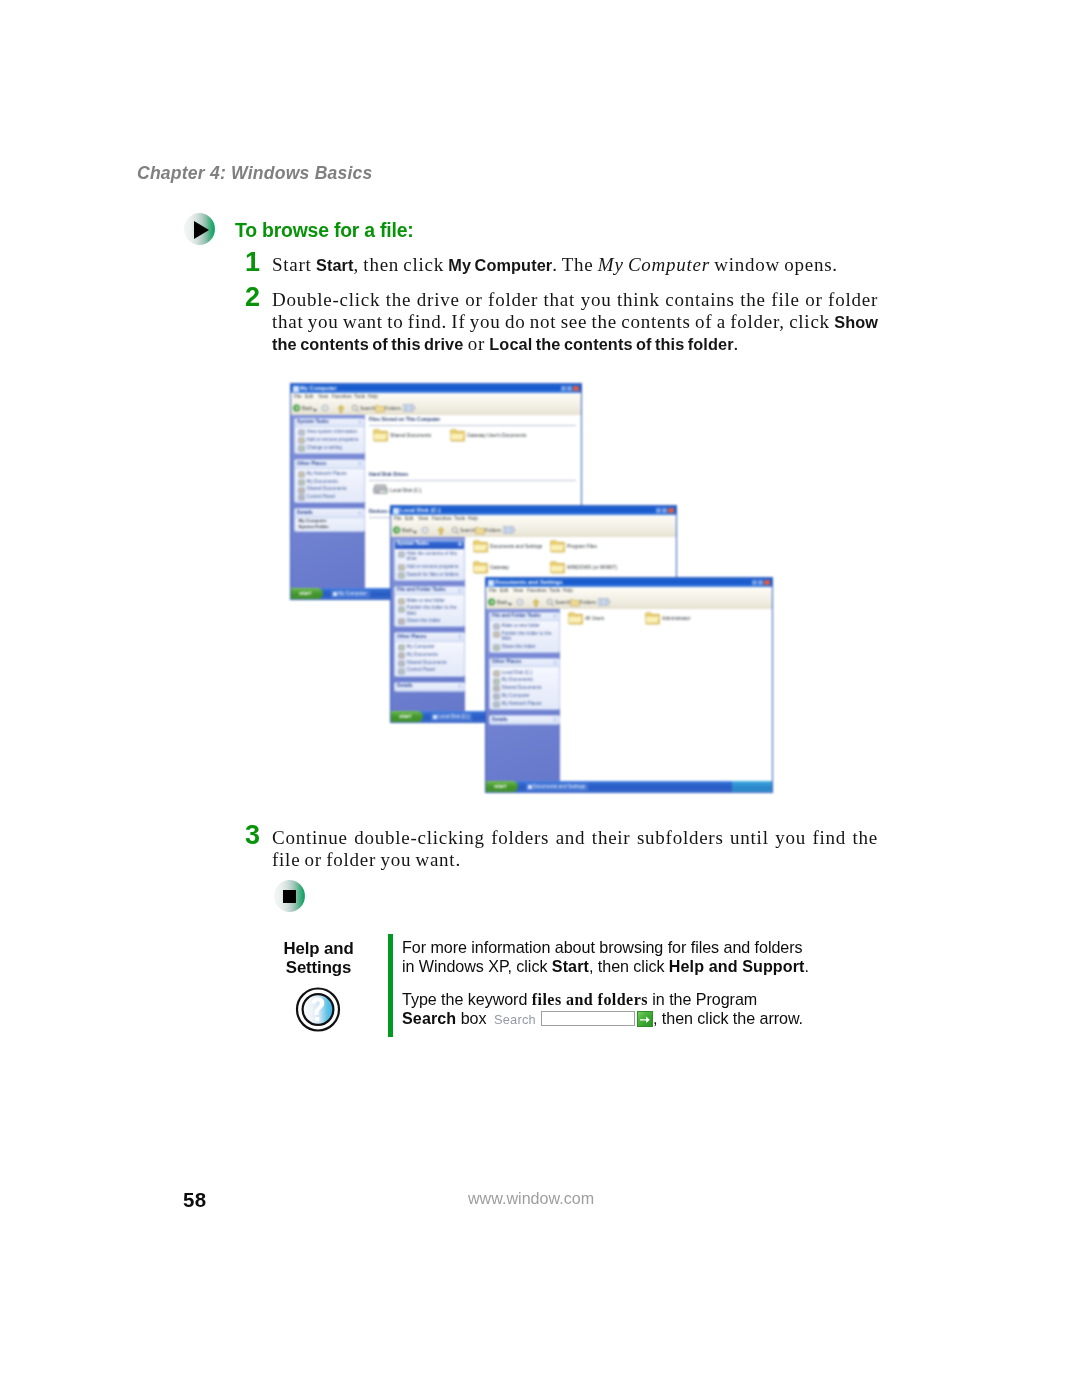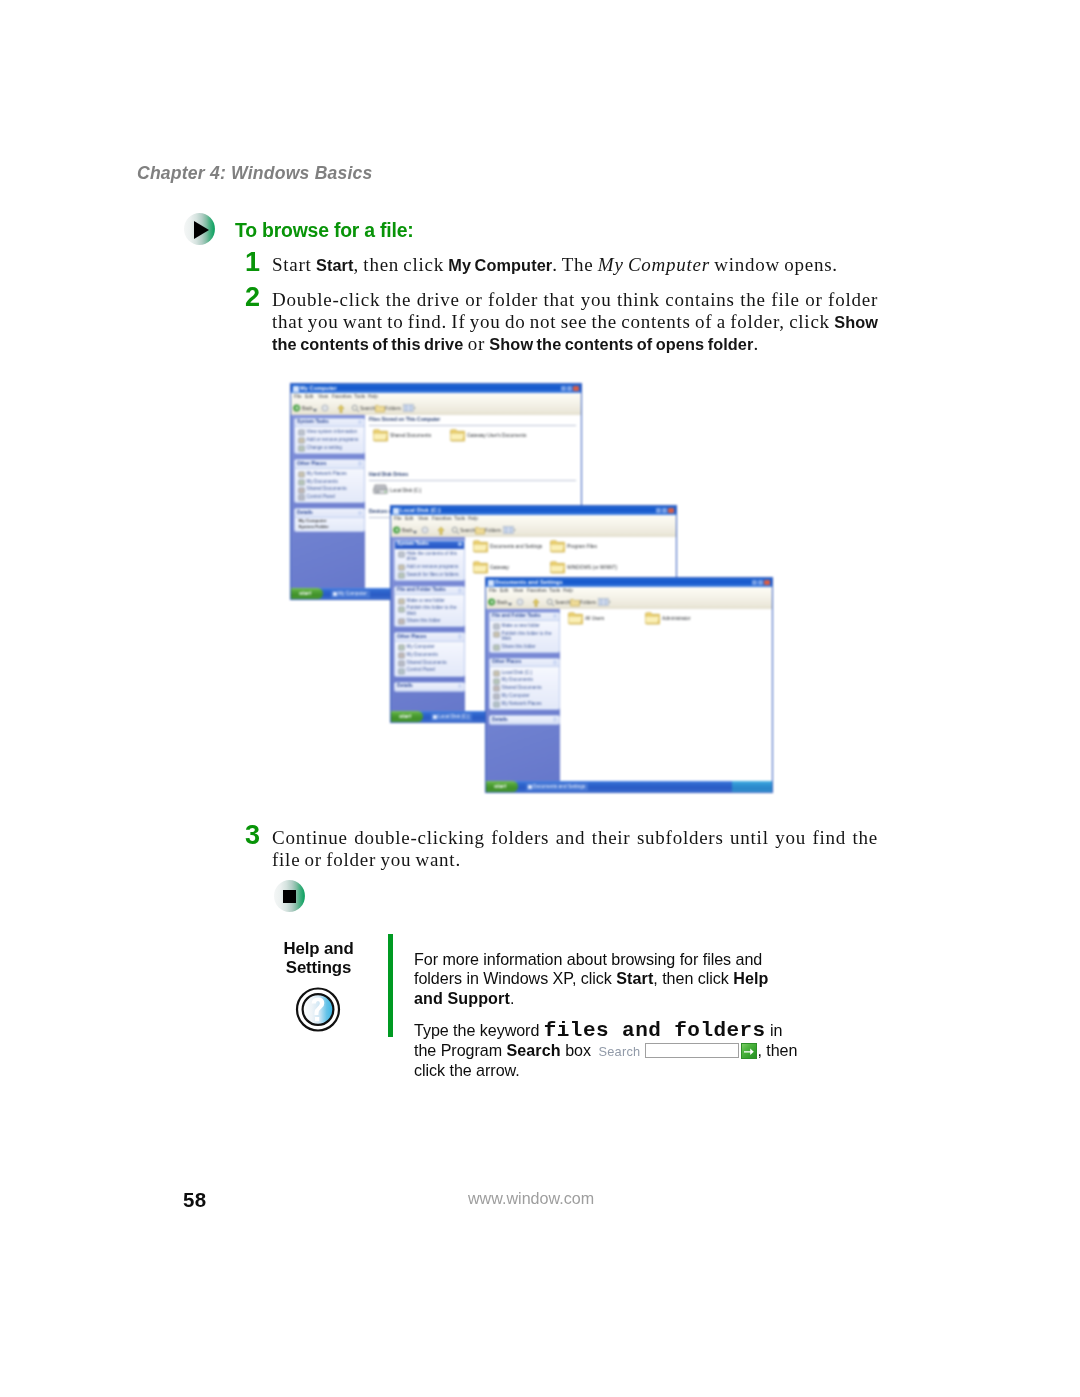--- a/index.html
+++ b/index.html
@@ -33,24 +33,24 @@
   
   .note-bullet{left:274px;top:880px;width:31px;height:32px;}
   .note-bullet .sq{position:absolute;left:8.5px;top:10px;width:13px;height:13px;background:#000;}
   .note-rule{position:absolute;left:388px;top:934px;width:4.5px;height:103px;background:#009a22;}
   .note-label{position:absolute;left:270px;top:940px;width:97px;text-align:center;
      font-family:"Liberation Sans",sans-serif;font-weight:bold;font-size:16.8px;color:#0d0d0d;line-height:18.5px;
      letter-spacing:-0.1px;}
   .help-icon{position:absolute;left:294px;top:986px;width:48px;height:48px;}
   .note-body{position:absolute;left:402px;top:938px;width:410px;font-family:"Liberation Sans",sans-serif;
      font-size:16.1px;color:#0d0d0d;line-height:19.4px;letter-spacing:-0.05px;}
-  .np{margin:12px;}
+  .np{margin:0;}
   .np2{margin-top:13px;}
   .note-body .run-b{font-family:"Liberation Sans",sans-serif;font-weight:bold;font-size:16.1px;}
-  .note-body .run-sb{font-family:Liberation Mono, monospace;font-weight:bold;font-size:21px;letter-spacing:0.45px;}
+  .note-body .run-sb{font-family:Liberation Serif, serif;font-weight:bold;font-size:16px;letter-spacing:0.45px;}
   .searchw{display:inline-block;vertical-align:baseline;white-space:nowrap;}
   .slabel{font-family:"Liberation Sans",sans-serif;font-size:12.8px;color:#919aa8;letter-spacing:0.25px;
      margin-left:3px;margin-right:1px;}
   .sbox{display:inline-block;width:92px;height:13px;border:1.5px solid #a0a0a0;background:#fff;
      vertical-align:-2px;margin-left:4px;}
   .sgo{display:inline-block;vertical-align:-3px;margin-left:2px;line-height:0;}
   
   
   .shot{position:absolute;left:284px;top:378px;width:500px;height:420px;filter:blur(0.85px) saturate(0.9) contrast(0.92) brightness(1.04);}
   .xpwin{position:absolute;background:#fff;box-shadow:0 0 0 1px #2a57c6;font-family:"Liberation Sans",sans-serif;
@@ -122,21 +122,21 @@
       <div class="tri"></div>
     </div>
   <div class="head-title">To browse for a file:</div>
 
   <div class="step step1">
     <span class="num">1</span>
     <span class="txt"><span class="run-r">Start </span><span class="run-b">Start</span><span class="run-r">, then click </span><span class="run-b">My Computer</span><span class="run-r">. The </span><span class="run-i">My Computer</span><span class="run-r"> window opens.</span></span>
   </div>
   <div class="step step2">
     <span class="num">2</span>
-    <span class="txt"><span class="run-r">Double-click the drive or folder that you think contains the file or folder that you want to find. If you do not see the contents of a folder, click </span><span class="run-b">Show the contents of this drive</span><span class="run-r"> or </span><span class="run-b">Show the contents of opens folder</span><span class="run-r">.</span></span>
+    <span class="txt"><span class="run-r">Double-click the drive or folder that you think contains the file or folder that you want to find. If you do not see the contents of a folder, click </span><span class="run-b">Show the contents of this drive</span><span class="run-r"> or </span><span class="run-b">Local the contents of this folder</span><span class="run-r">.</span></span>
   </div>
   <div class="step step3">
     <span class="num">3</span>
     <span class="txt"><span class="run-r">Continue double-clicking folders and their subfolders until you find the file or folder you want.</span></span>
   </div>
 
   <div class="shot">
       <div class="xpwin" style="left: 7px; top: 6px; width: 290px; height: 215px;">
         <div class="tbar">
           <i class="tico"></i>

